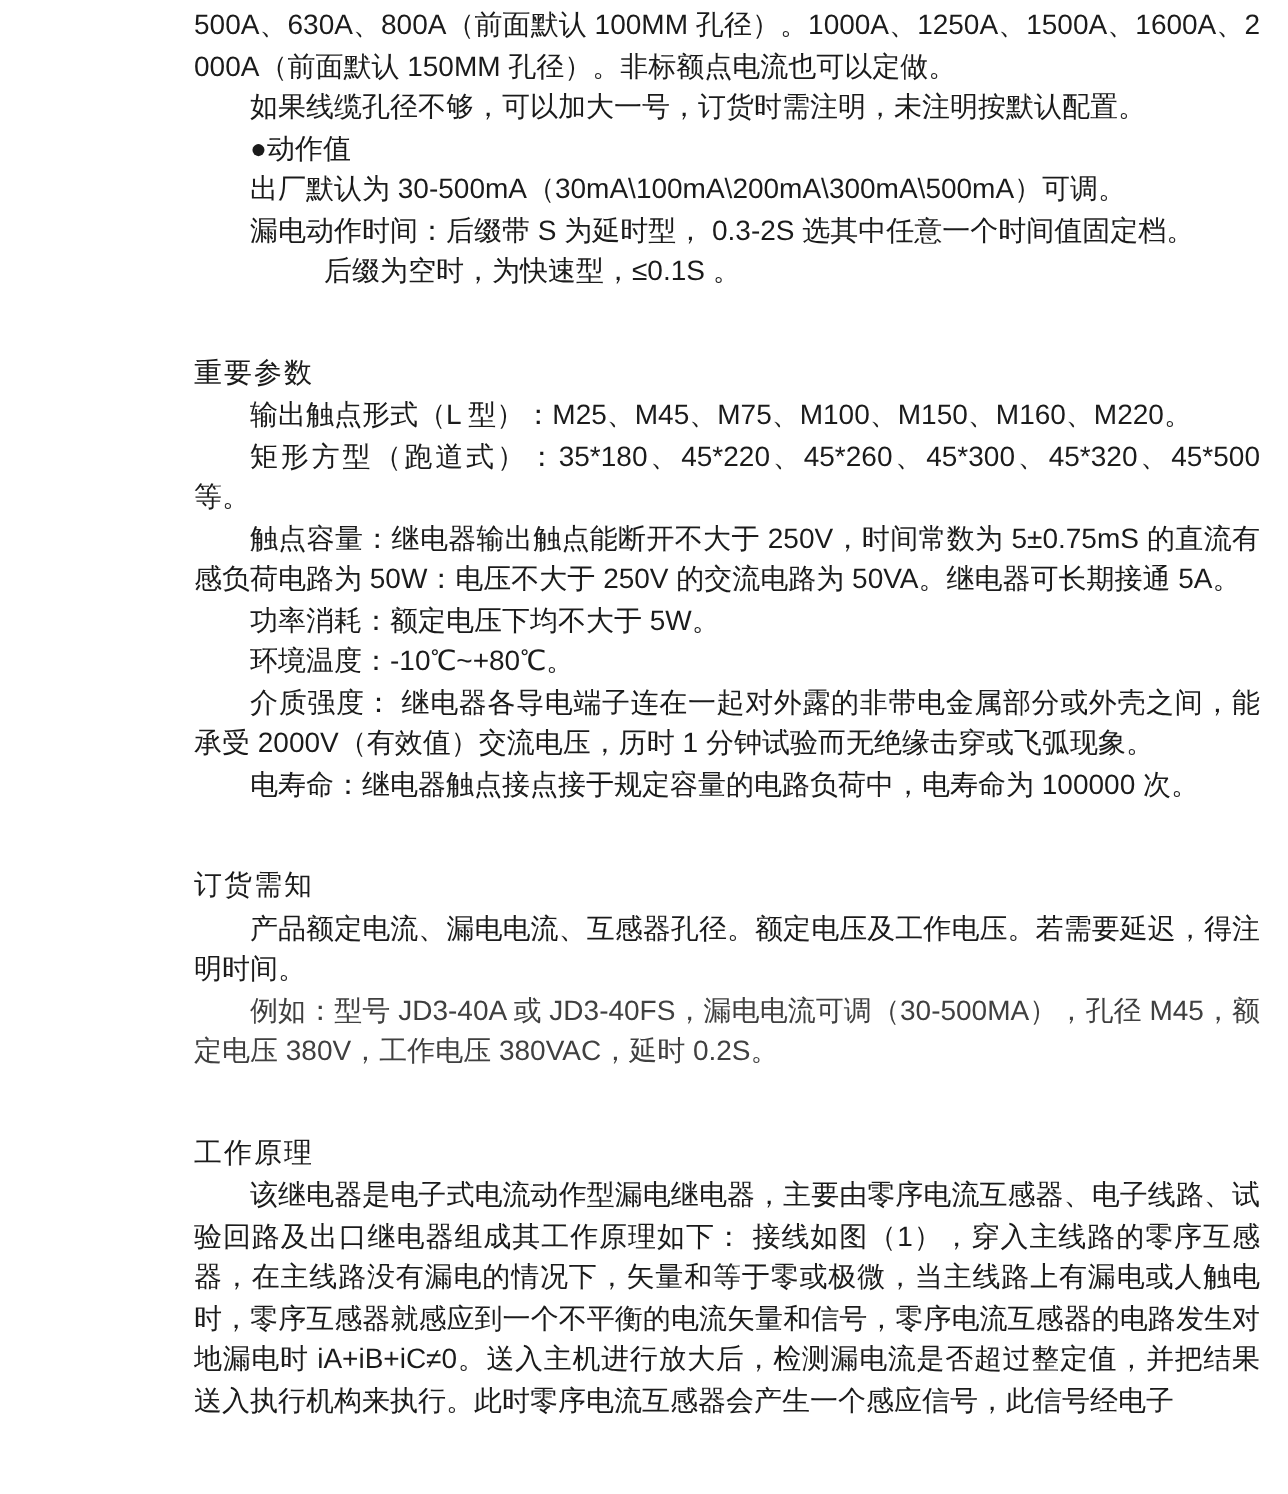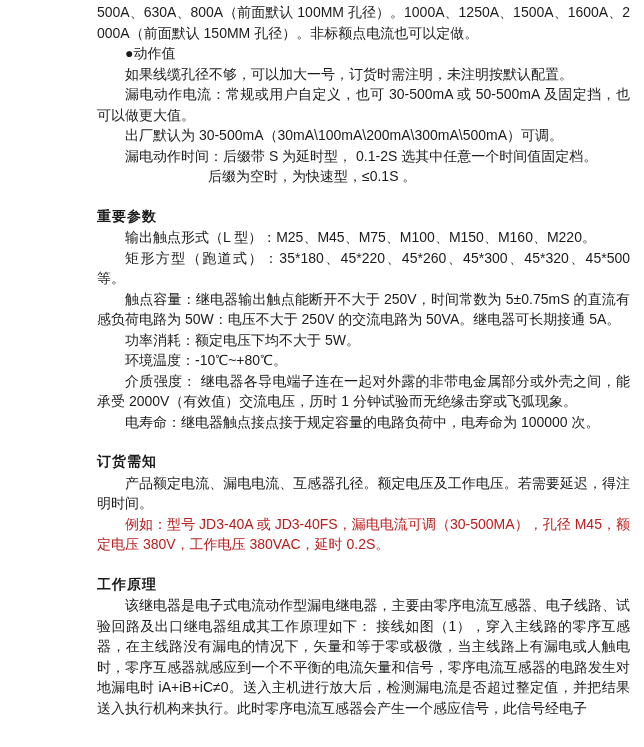--- a/index.html
+++ b/index.html
@@ -24,50 +24,49 @@
     text-align: justify;
   }
   .page p {
     margin: 0;
     word-break: break-all;
   }
   p.flush   { text-indent: 0; }
   p.indent  { text-indent: 2em; }
   p.hang {
     text-indent: 0;
-    margin-left: 111px;
+    margin-left: 65px;
     text-align: left;
   }
   p.heading {
-    font-weight: bold;
+    font-weight: normal;
     text-indent: 0;
-    margin-top: 19px;
+    margin-top: 30px;
     margin-bottom: 1px;
     text-align: left;
     letter-spacing: 1px;
   }
   p.red { color: #e0251c; }
 </style>
 </head>
 <body style="background: rgb(255, 255, 255);">
 
 <div class="page" id="doc" style="color: rgb(27, 27, 27);">
     <p class="flush">500A、630A、800A（前面默认 100MM 孔径）。1000A、1250A、1500A、1600A、2000A（前面默认 150MM 孔径）。非标额点电流也可以定做。</p>
+    <p class="indent">如果线缆孔径不够，可以加大一号，订货时需注明，未注明按默认配置。</p>
     <p class="indent">●动作值</p>
-    <p class="indent">如果线缆孔径不够，可以加大一号，订货时需注明，未注明按默认配置。</p>
-    <p class="indent">漏电动作电流：常规或用户自定义，也可 30-500mA 或 50-500mA 及固定挡，也可以做更大值。</p>
     <p class="indent">出厂默认为 30-500mA（30mA\100mA\200mA\300mA\500mA）可调。</p>
-    <p class="indent">漏电动作时间：后缀带 S 为延时型， 0.1-2S 选其中任意一个时间值固定档。</p>
+    <p class="indent">漏电动作时间：后缀带 S 为延时型， 0.3-2S 选其中任意一个时间值固定档。</p>
     <p class="hang">后缀为空时，为快速型，≤0.1S 。</p>
     <p class="heading">重要参数</p>
     <p class="indent">输出触点形式（L 型）：M25、M45、M75、M100、M150、M160、M220。</p>
     <p class="indent">矩形方型（跑道式）：35*180、45*220、45*260、45*300、45*320、45*500 等。</p>
     <p class="indent">触点容量：继电器输出触点能断开不大于 250V，时间常数为 5±0.75mS 的直流有感负荷电路为 50W：电压不大于 250V 的交流电路为 50VA。继电器可长期接通 5A。</p>
     <p class="indent">功率消耗：额定电压下均不大于 5W。</p>
     <p class="indent">环境温度：-10℃~+80℃。</p>
     <p class="indent">介质强度： 继电器各导电端子连在一起对外露的非带电金属部分或外壳之间，能承受 2000V（有效值）交流电压，历时 1 分钟试验而无绝缘击穿或飞弧现象。</p>
     <p class="indent">电寿命：继电器触点接点接于规定容量的电路负荷中，电寿命为 100000 次。</p>
     <p class="heading">订货需知</p>
     <p class="indent">产品额定电流、漏电电流、互感器孔径。额定电压及工作电压。若需要延迟，得注明时间。</p>
-    <p class="indent red" style="color: #b91c1c;">例如：型号 JD3-40A 或 JD3-40FS，漏电电流可调（30-500MA），孔径 M45，额定电压 380V，工作电压 380VAC，延时 0.2S。</p>
+    <p class="indent red" style="color: #404040;">例如：型号 JD3-40A 或 JD3-40FS，漏电电流可调（30-500MA），孔径 M45，额定电压 380V，工作电压 380VAC，延时 0.2S。</p>
     <p class="heading">工作原理</p>
     <p class="indent">该继电器是电子式电流动作型漏电继电器，主要由零序电流互感器、电子线路、试验回路及出口继电器组成其工作原理如下： 接线如图（1），穿入主线路的零序互感器，在主线路没有漏电的情况下，矢量和等于零或极微，当主线路上有漏电或人触电时，零序互感器就感应到一个不平衡的电流矢量和信号，零序电流互感器的电路发生对地漏电时 iA+iB+iC≠0。送入主机进行放大后，检测漏电流是否超过整定值，并把结果送入执行机构来执行。此时零序电流互感器会产生一个感应信号，此信号经电子</p>
   </div>
 
 </body></html>

